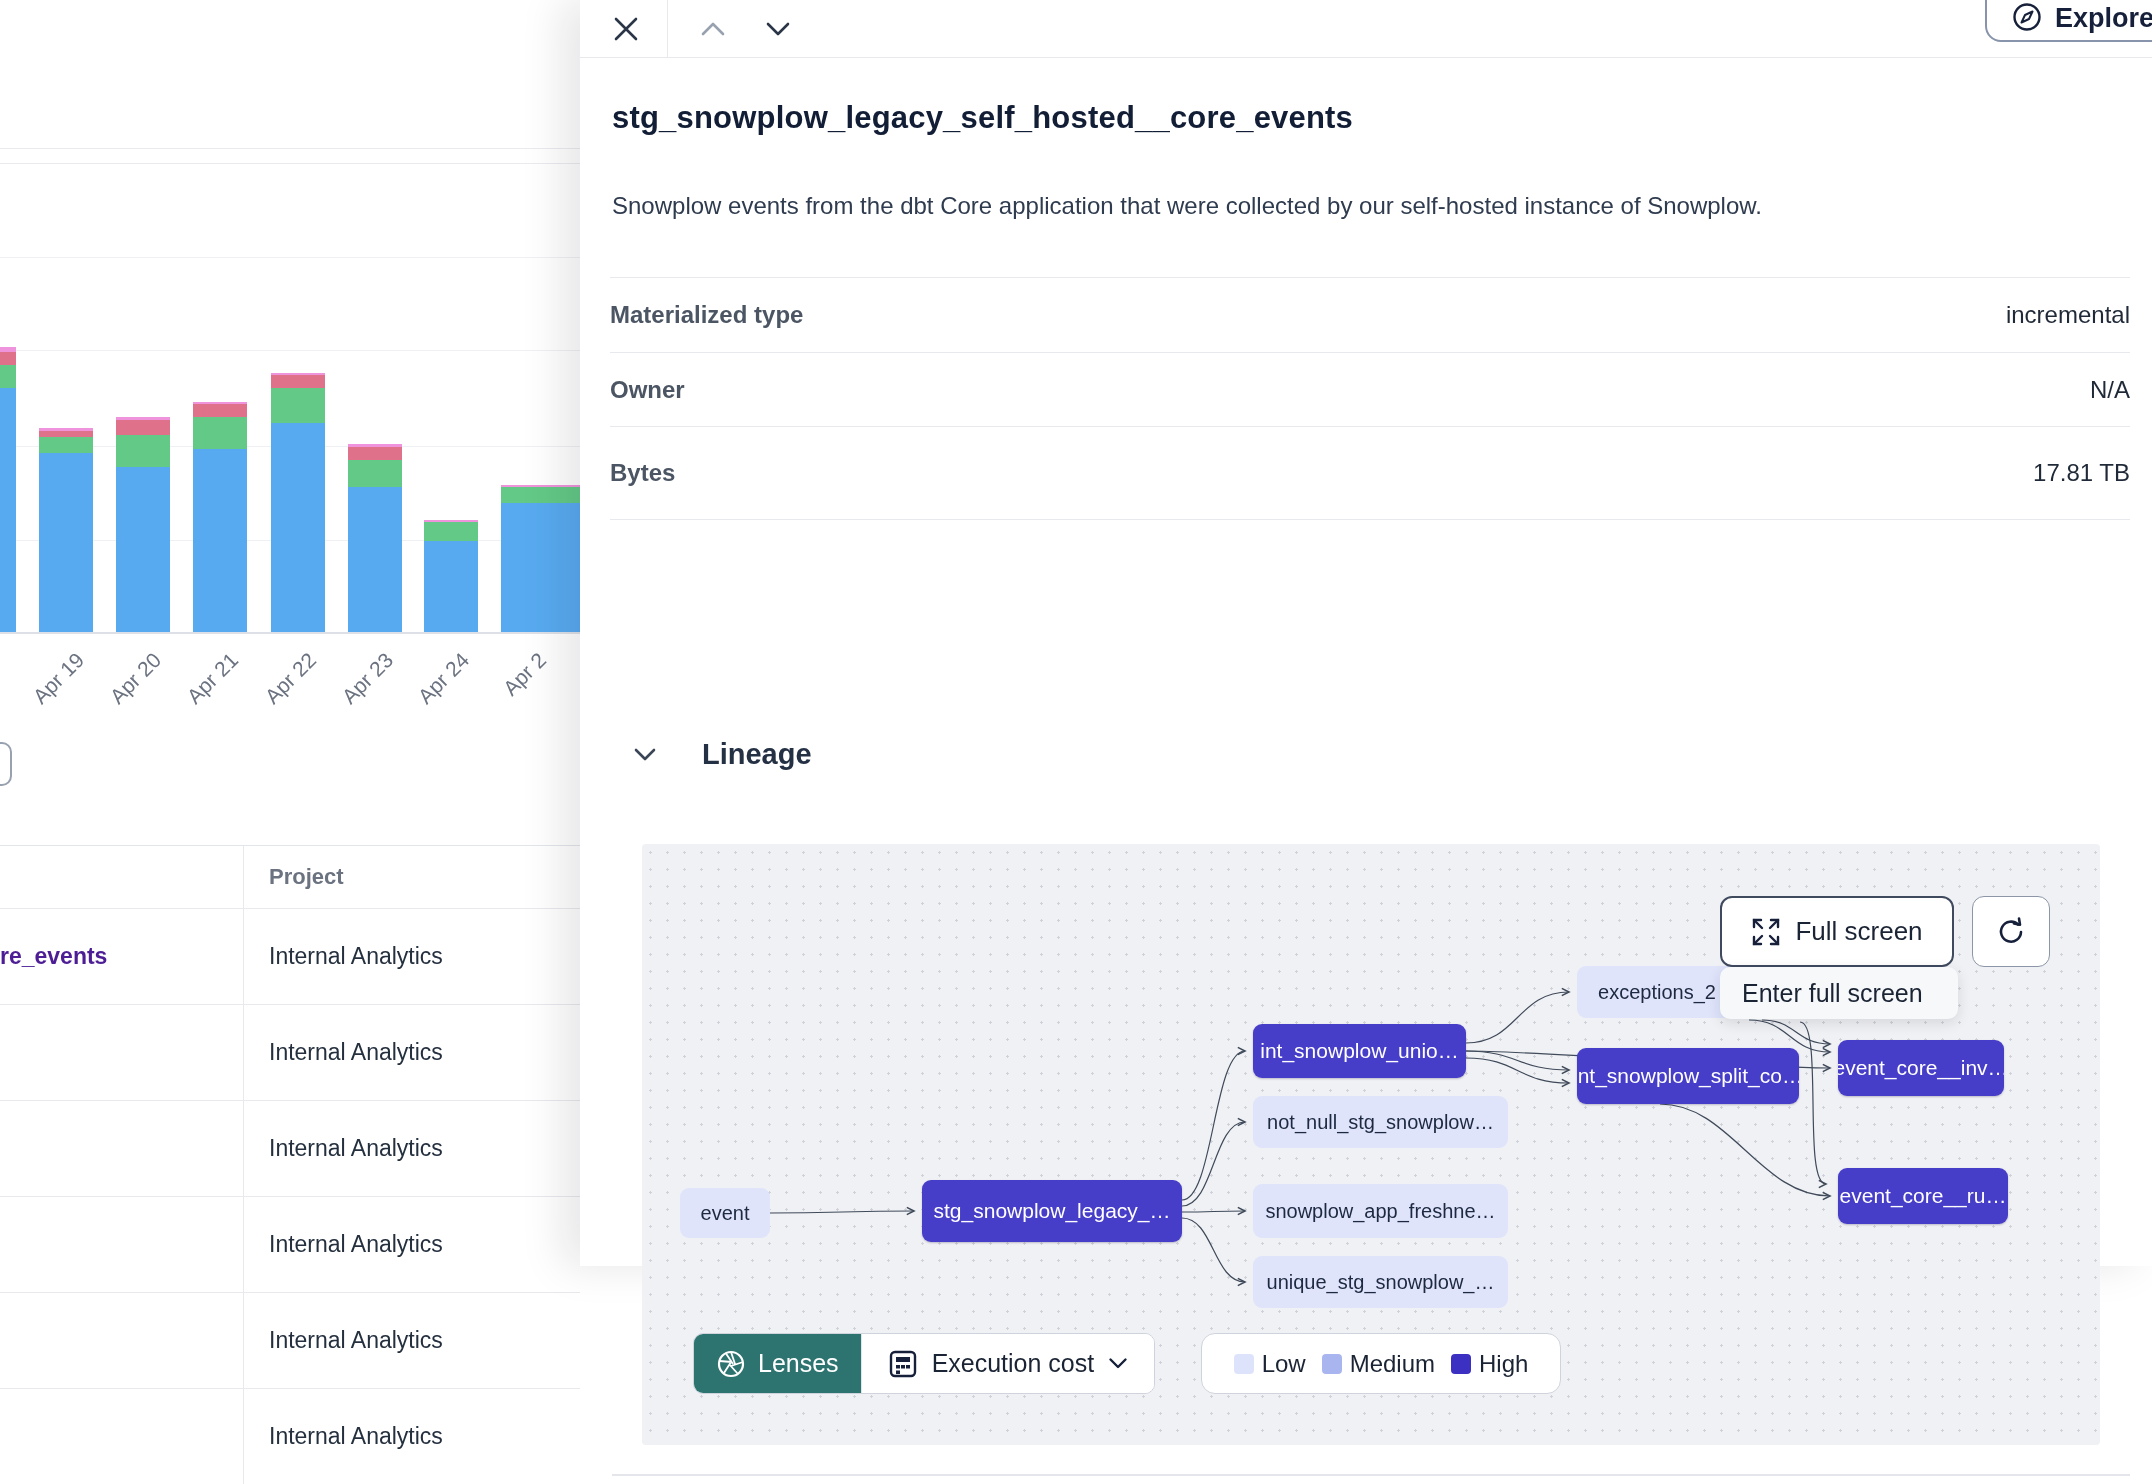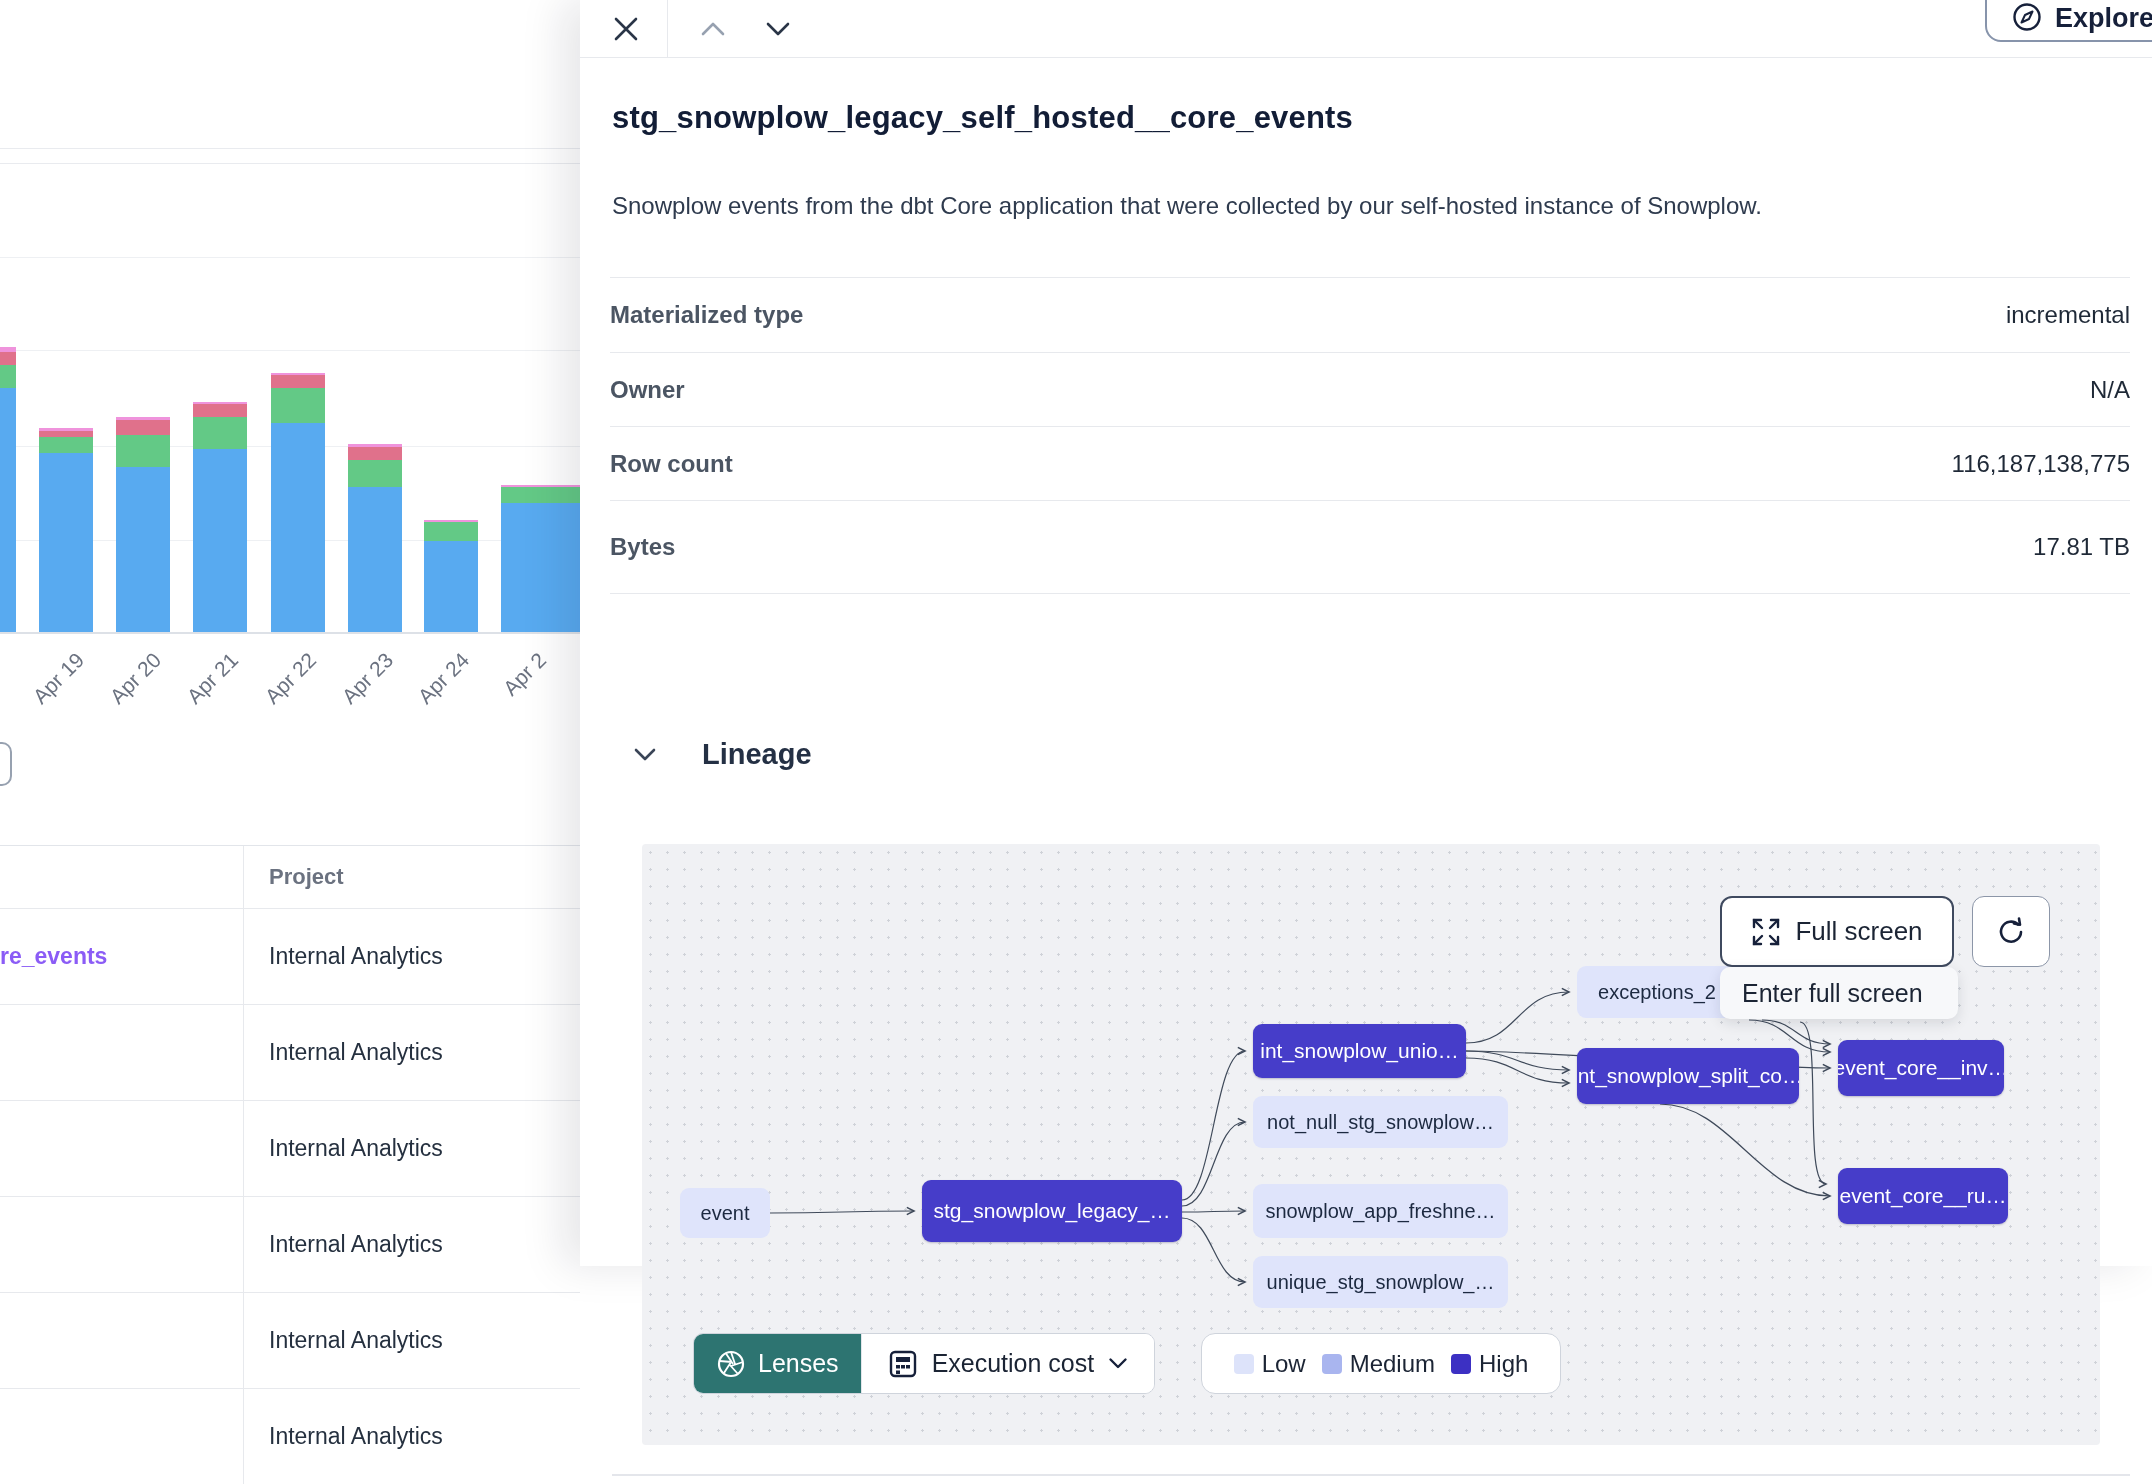--- a/index.html
+++ b/index.html
@@ -18,21 +18,21 @@
   #cut-button { position:absolute; left:-30px; top:742px; width:42px; height:44px;
                 border:2px solid #97a1b0; border-radius:10px; background:#fff; }
 
   
   #bg-table { position:absolute; left:0; top:845px; width:580px; height:639px; border-top:1.5px solid #e2e5ea; }
   #bg-table .vdiv { position:absolute; left:243px; top:0; bottom:0; width:0; border-left:1.5px solid #e7e9ed; }
   #bg-table .th { position:absolute; left:269px; top:0; height:62px; line-height:62px;
                   font-size:22px; font-weight:bold; color:#6b7280; }
   #bg-table .row { position:absolute; left:0; width:580px; border-top:1.5px solid #e7e9ed; }
   #bg-table .cell-name { position:absolute; left:0; top:0; bottom:0; display:flex; align-items:center;
-                         font-size:23px; font-weight:bold; color:#8b5cf6; white-space:nowrap; }
+                         font-size:23px; font-weight:bold; color:#4c1d95; white-space:nowrap; }
   #bg-table .cell-project { position:absolute; left:269px; top:0; bottom:0; display:flex; align-items:center;
                             font-size:23px; color:#25303f; white-space:nowrap; }
 
   
   #panel { position:absolute; left:580px; top:0; width:1572px; height:1266px; background:#fff;
            box-shadow:-18px 0 40px rgba(15,23,42,.10); }
   #topbar { position:absolute; left:0; top:0; width:100%; height:58px; border-bottom:1.5px solid #e7e9ed; background:#fff; }
   #topbar .vsep { position:absolute; left:87px; top:0; height:58px; width:0; border-left:1.5px solid #e7e9ed; }
   .icon-btn { position:absolute; top:0; height:58px; display:flex; align-items:center; justify-content:center;
               background:transparent; border:none; cursor:pointer; }
@@ -221,24 +221,20 @@
     <div id="panel-desc">Snowplow events from the dbt Core application that were collected by our self-hosted instance of Snowplow.</div>
 
     <div id="meta">
         <div class="mrow" style="height: 75px;">
           <span class="mlabel">Materialized type</span>
           <span class="mvalue">incremental</span>
         </div>
         <div class="mrow" style="height: 74px; align-items: center;">
           <span class="mlabel">Owner</span>
           <span class="mvalue">N/A</span>
-        </div>
-        <div class="mrow" style="height: 74px;">
-          <span class="mlabel">Row count</span>
-          <span class="mvalue">116,187,138,775</span>
         </div>
         <div class="mrow" style="height: 93px;">
           <span class="mlabel">Bytes</span>
           <span class="mvalue">17.81 TB</span>
         </div>
       </div>
 
     <div id="lineage-head">
       <svg width="26" height="16" viewBox="0 0 26 16">
         <path d="M4 3 L13 12 L22 3" stroke="#3a4557" stroke-width="2.6" stroke-linecap="round" stroke-linejoin="round" fill="none"></path>

